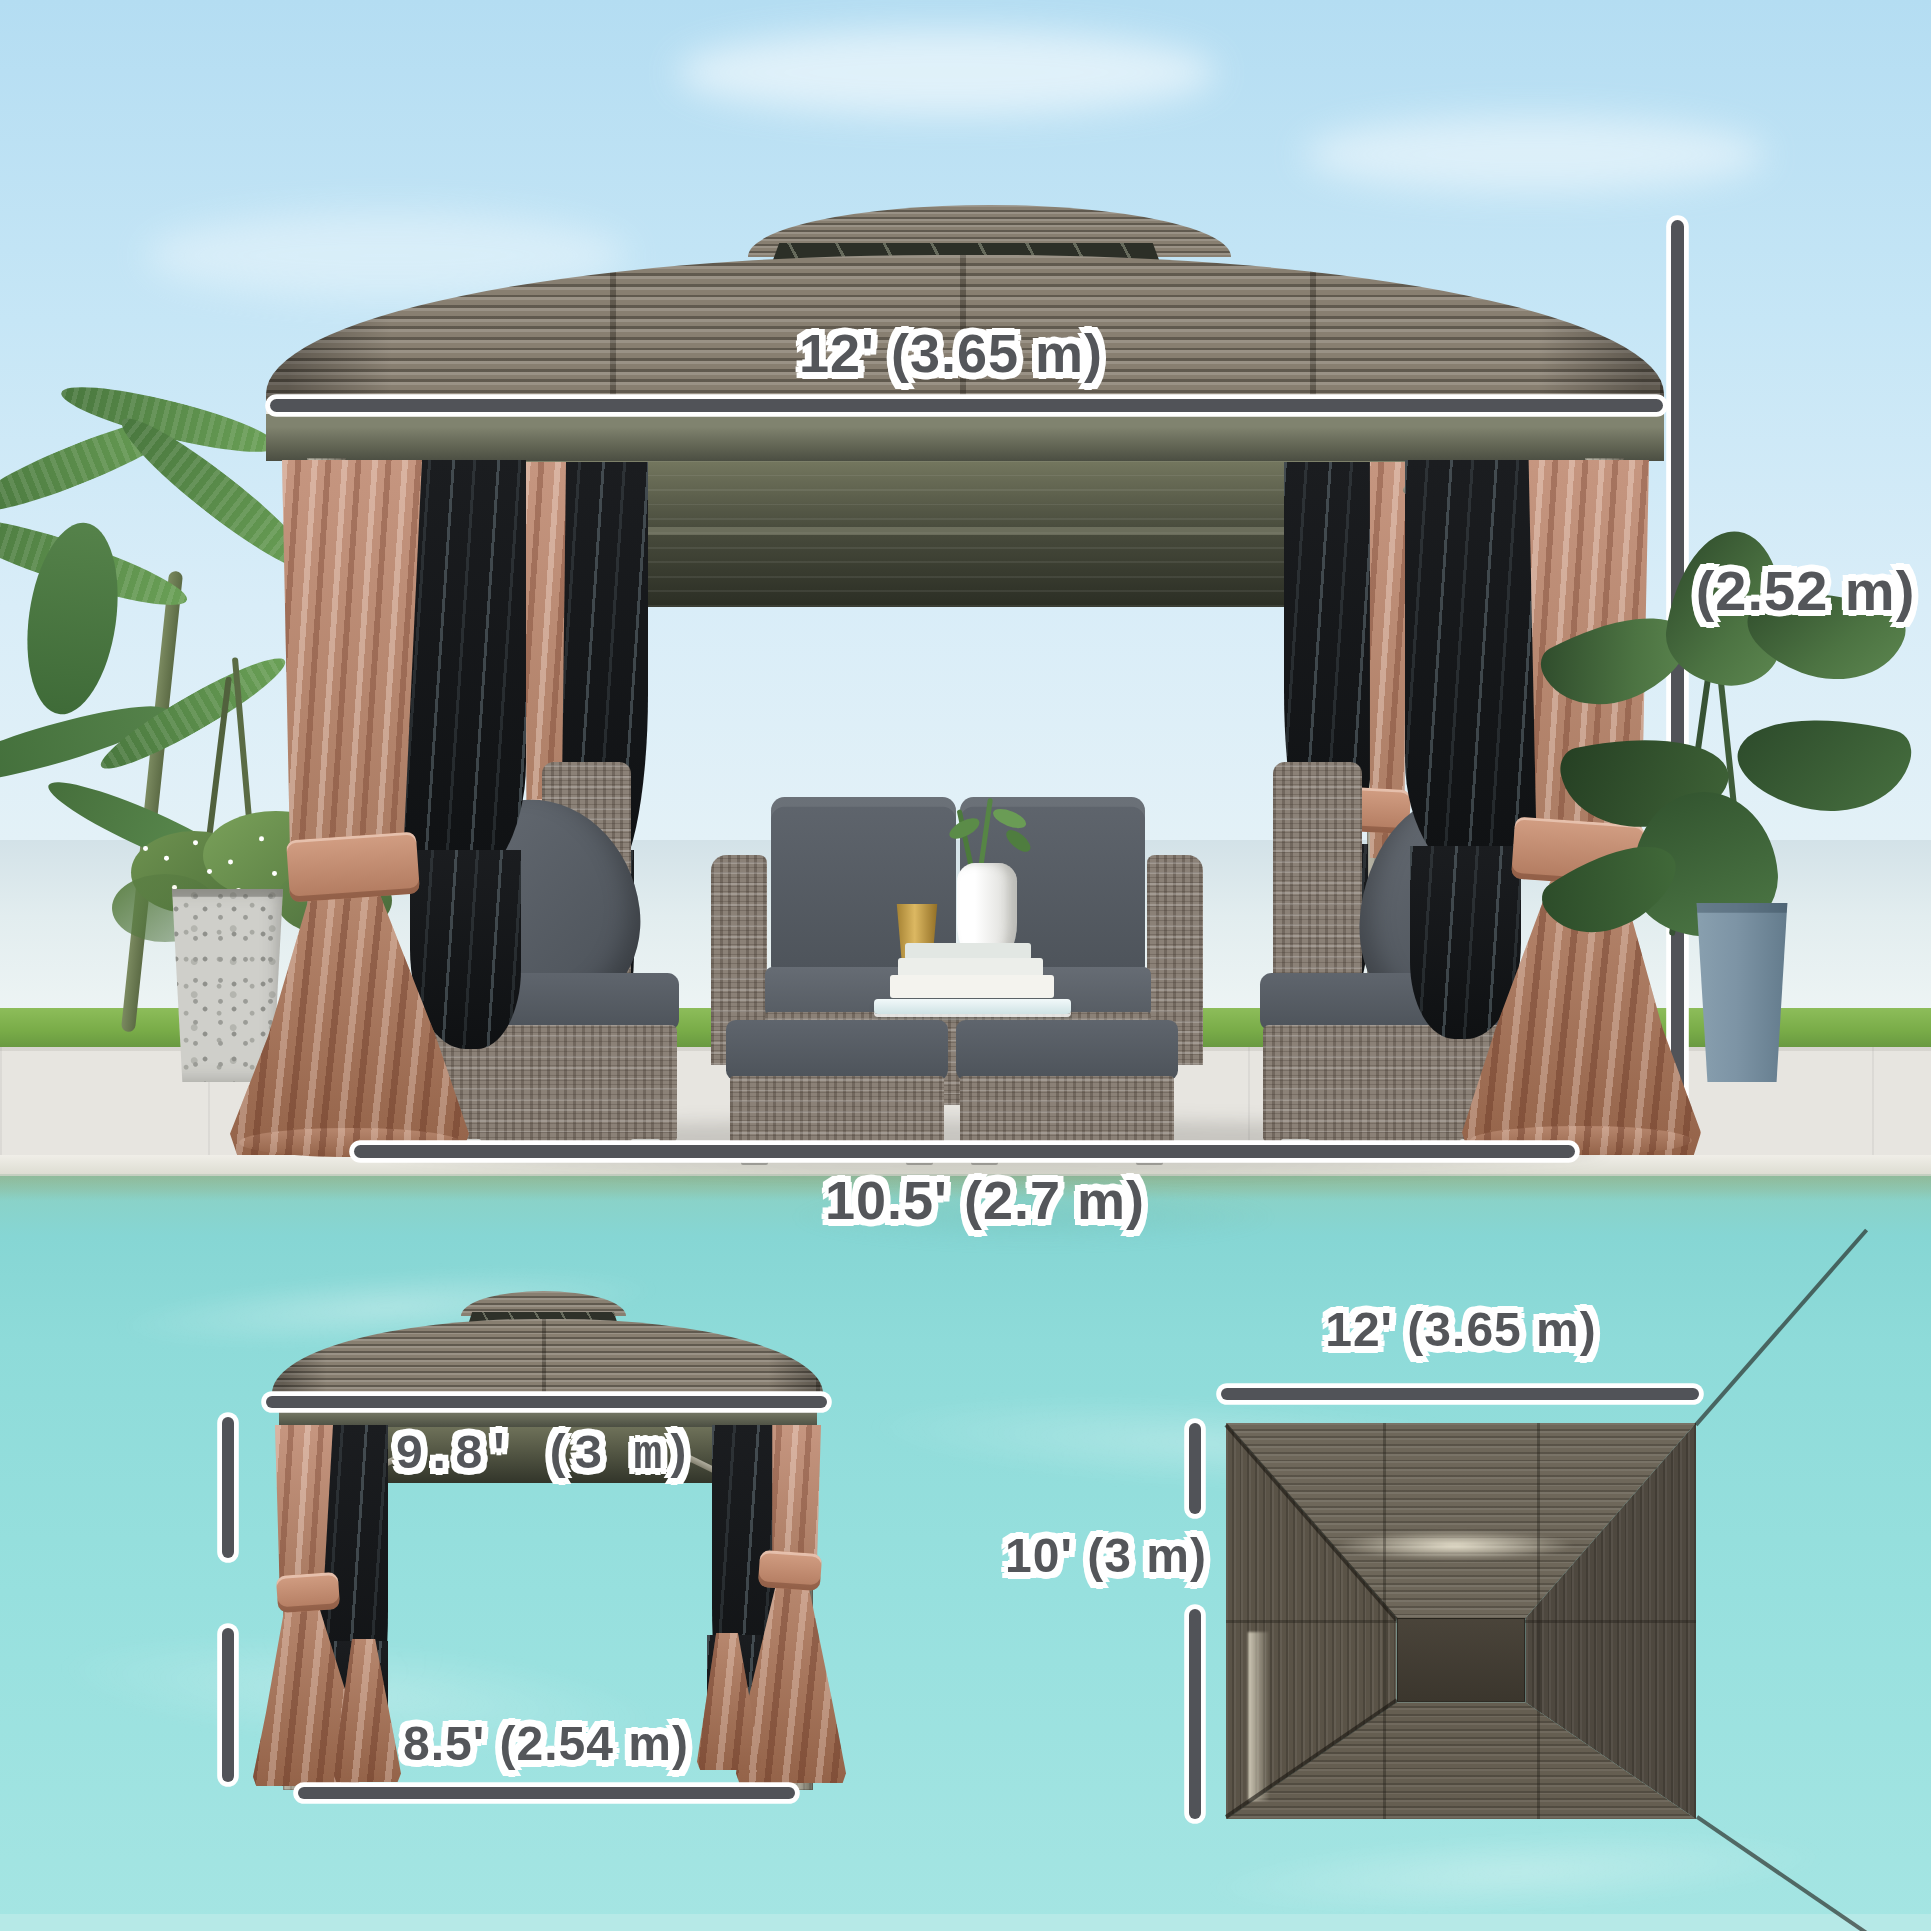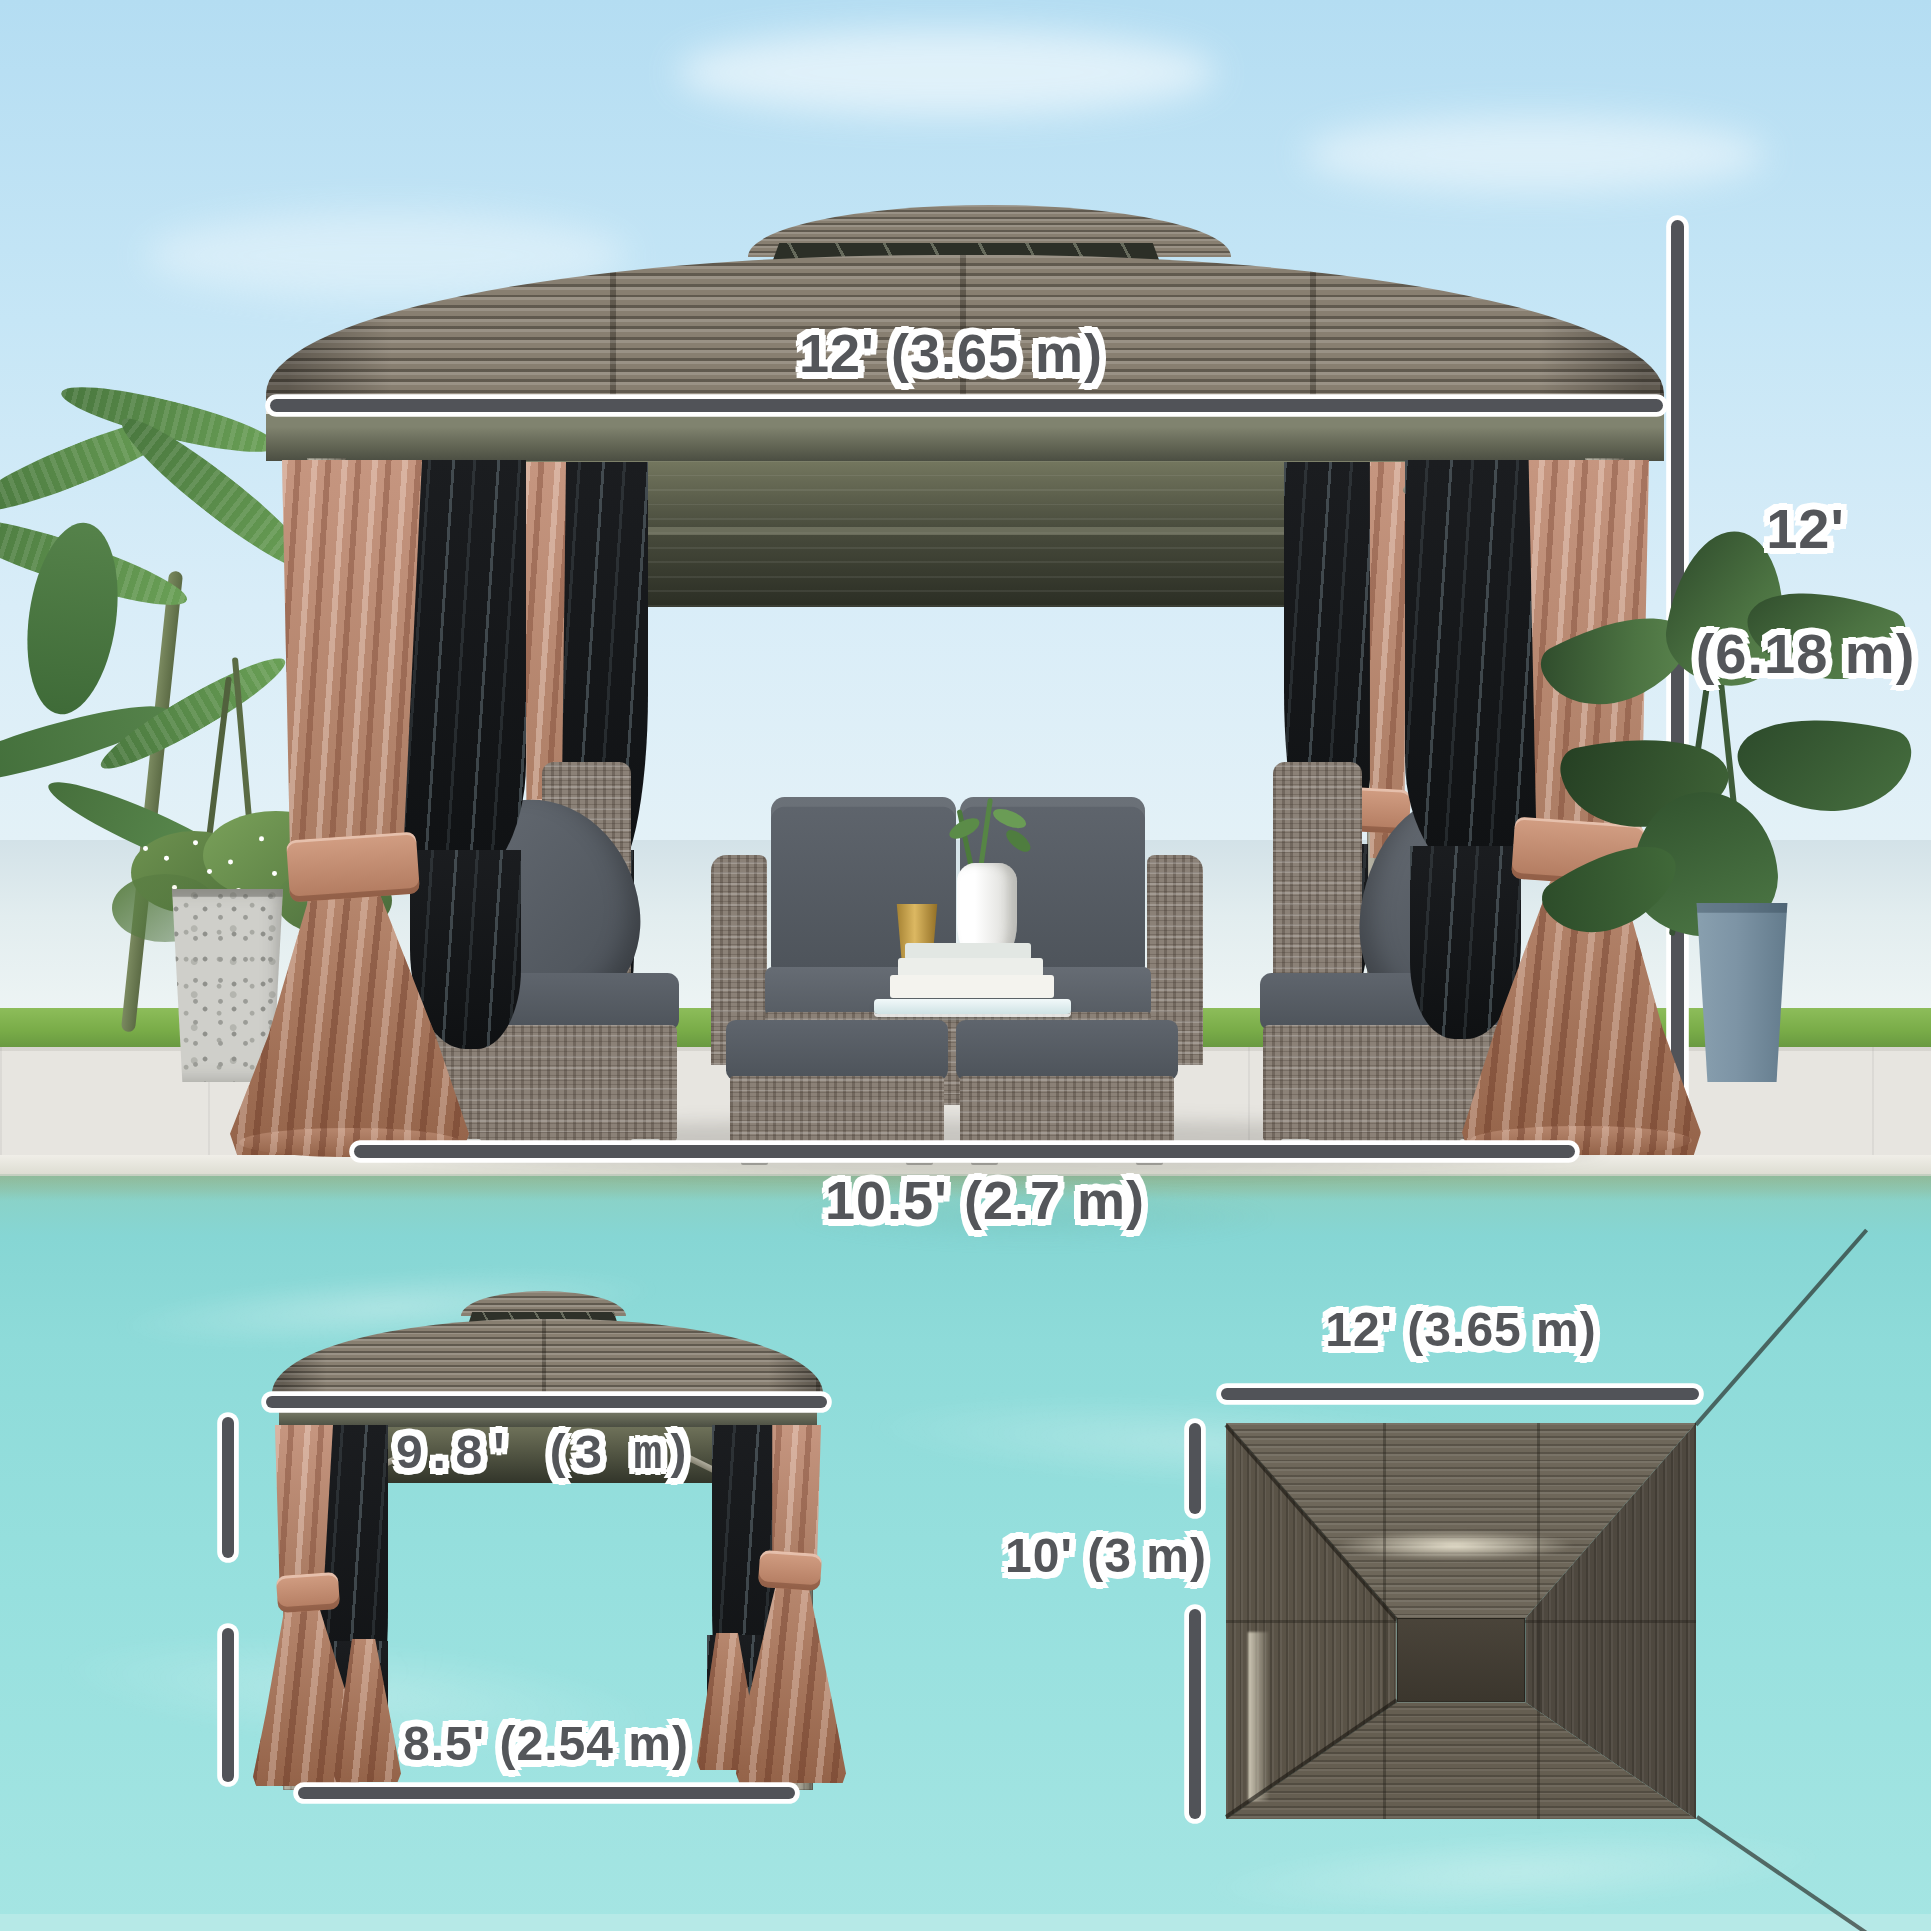--- a/index.html
+++ b/index.html
@@ -272,22 +272,21 @@
     <div style="left:0;top:0;width:259px;height:3.9px;background:rgba(25,22,17,.6);transform:rotate(48.8deg);transform-origin:left center;"></div>
     <div style="left:211px;top:0;width:259px;height:3.9px;background:rgba(25,22,17,.6);transform:rotate(131.2deg);transform-origin:right center;transform-box:fill-box;"></div>
     <div style="left:0;top:392px;width:207px;height:3.9px;background:rgba(25,22,17,.6);transform:rotate(-34.4deg);transform-origin:left center;"></div>
     <div style="left:264px;top:392px;width:207px;height:3.9px;background:rgba(25,22,17,.6);transform:rotate(214.4deg);transform-origin:right center;"></div>
     <div style="left:171px;top:195px;width:128px;height:84px;background:linear-gradient(180deg,#4a443a,#3b362d);border:1.9px solid rgba(20,18,14,.5);"></div>
   </div>
 
   <div class="dline" style="left:270px;top:399px;width:1393px;height:12.6px;"></div>
   <div class="dlabel fz56" style="left:951px;top:353px;">12' (3.65 m)</div>
   <div style="left:1685px;top:529px;width:241px;text-align:center;">
-    <div class="dlabel fz58" style="position:relative;left:50%;top:0;">12'</div>
-    <div class="dlabel fz58" style="position:relative;left:50%;top:62px;">(6.18 m)</div>
+    <div class="dlabel fz58" style="position:relative;left:50%;top:62px;">(2.52 m)</div>
   </div>
   <div class="dline" style="left:354px;top:1145px;width:1221px;height:12.6px;"></div>
   <div class="dlabel fz56" style="left:985px;top:1200px;">10.5' (2.7 m)</div>
 
   <div class="dline" style="left:266px;top:1396px;width:561px;height:11.6px;"></div>
   <div class="dlabel fz50" style="left:544px;top:1456px;font-family:Liberation Mono, monospace;">9.8' (3 m)</div>
   <div class="dline" style="left:222px;top:1417px;width:11.6px;height:141px;"></div>
   <div class="dline" style="left:222px;top:1628px;width:11.6px;height:154px;"></div>
   <div class="dlabel fz50" style="left:546px;top:1744px;">8.5' (2.54 m)</div>
   <div class="dline" style="left:298px;top:1787px;width:497px;height:11.6px;"></div>

